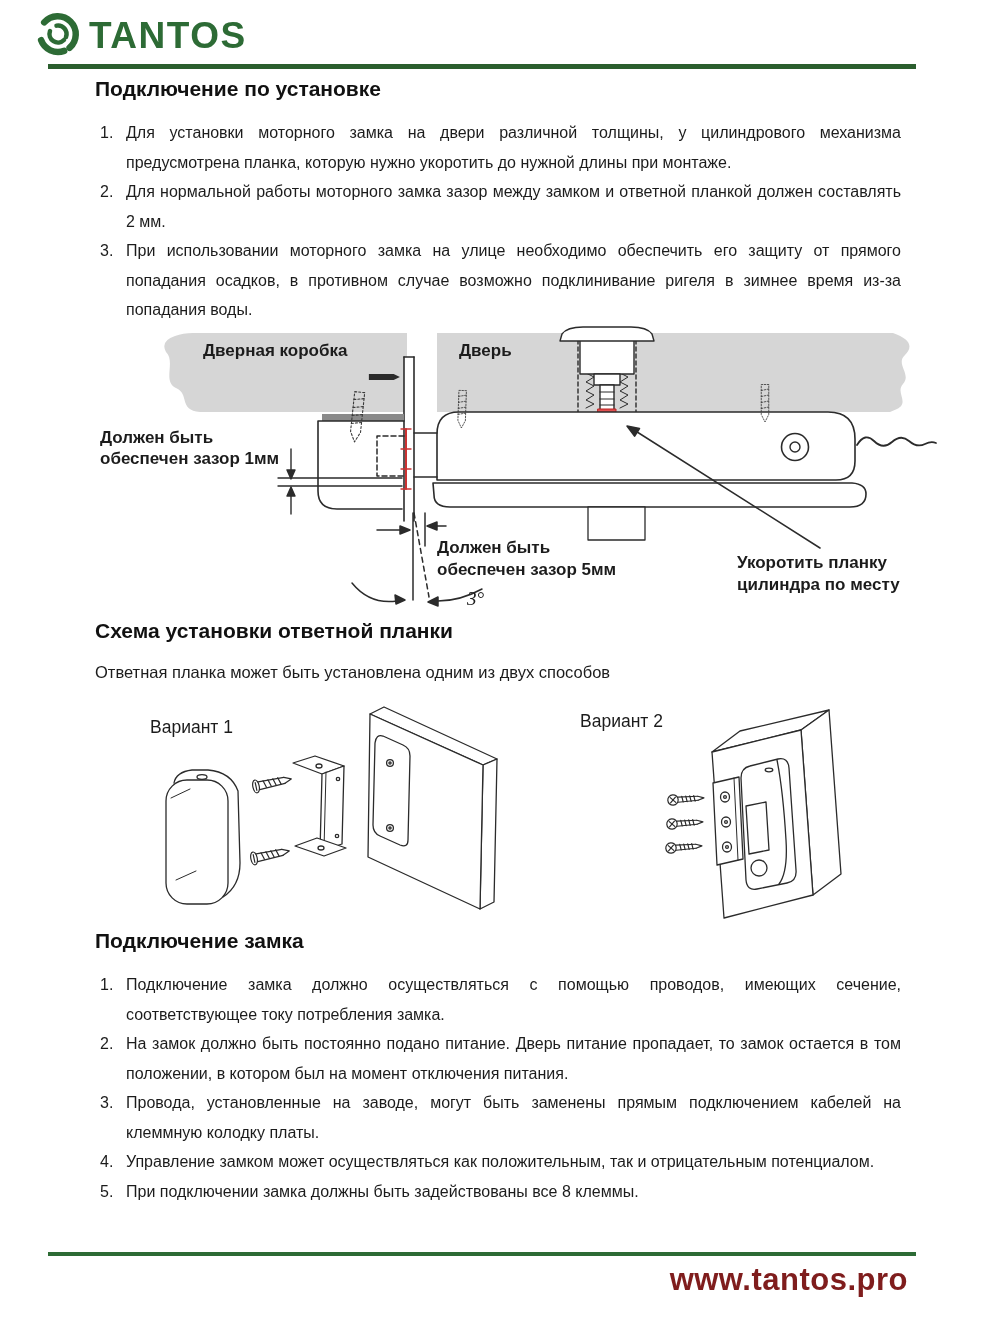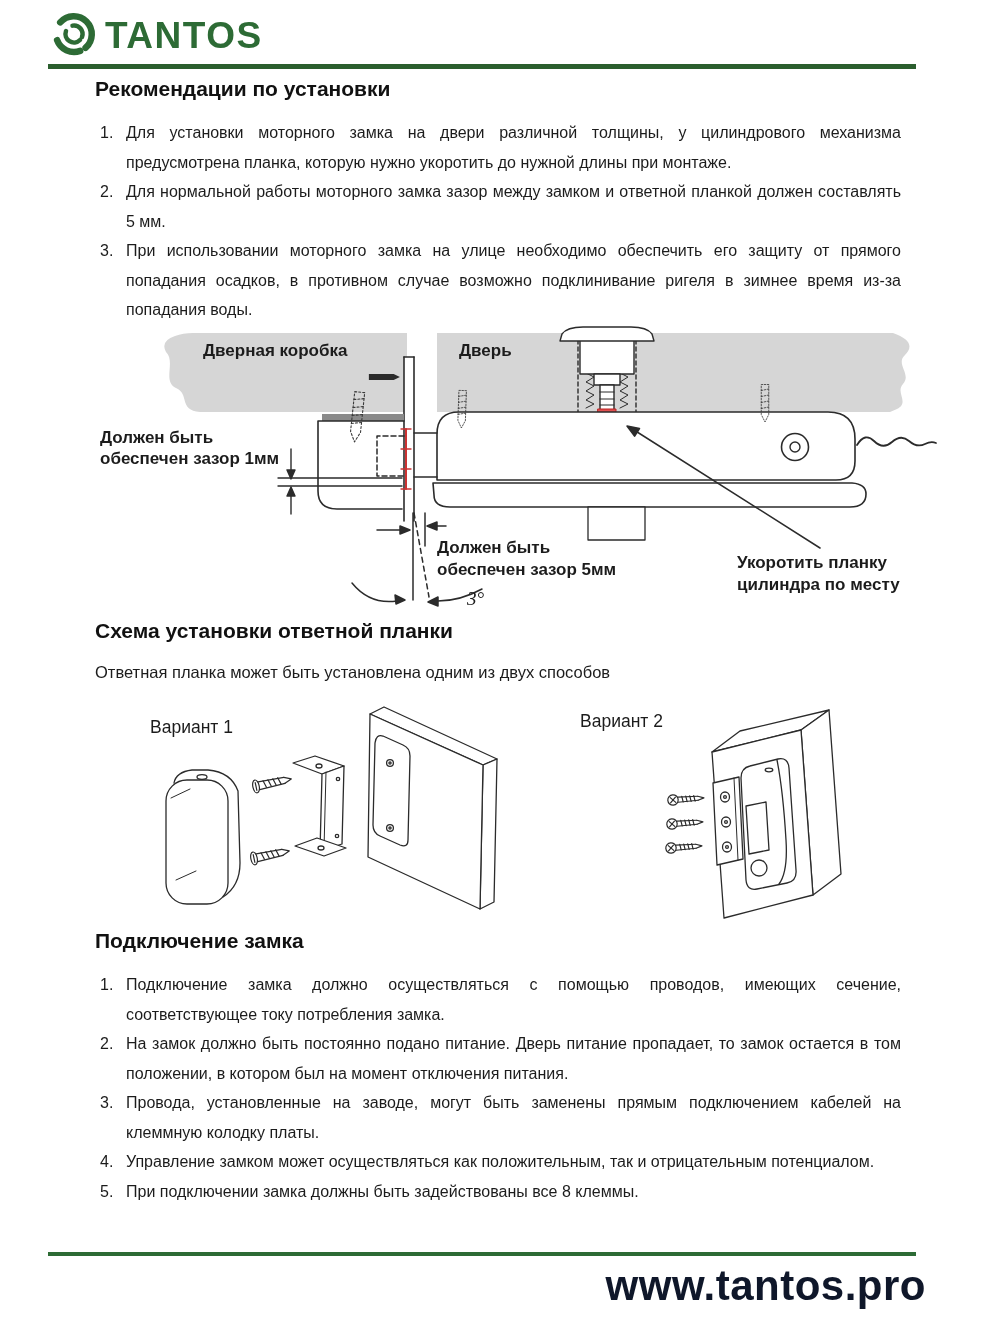--- a/index.html
+++ b/index.html
@@ -2,21 +2,21 @@
 <html><head>
 <meta charset="utf-8">
 <title></title>
 <style>
   html,body{margin:0;padding:0;background:#ffffff;}
   .page{
     position:relative;width:1000px;height:1333px;background:#ffffff;overflow:hidden;
     font-family:"Liberation Sans","DejaVu Sans",sans-serif;color:#1c1c1c;
   }
   
-  .logo{position:absolute;left:50px;top:10px;display:flex;align-items:center;gap:7px;}
+  .logo{position:absolute;left:34px;top:10px;display:flex;align-items:center;gap:7px;}
   .logo-text{font-size:37px;font-weight:bold;letter-spacing:1.5px;color:#2d6b35;line-height:48px;}
   .rule{position:absolute;left:48px;width:868px;background:#2b5e2e;}
   .rule.top{top:64px;height:5px;}
   .rule.bottom{top:1252px;height:4px;background:#2d6b35;}
   
   .section{position:absolute;left:95px;width:810px;}
   h2{margin:0 0 16px 0;font-size:21px;font-weight:bold;color:#111;line-height:26px;}
   ol.numlist{margin:4px;padding:0;counter-reset:item;}
   ol.numlist li{
     position:relative;list-style:none;padding-left:27px;margin:0;
@@ -27,21 +27,21 @@
   }
   .subtitle{font-size:16.5px;line-height:22px;margin-top:17px;}
   
   .diagram-svg{position:absolute;left:0;top:312px;width:1000px;height:300px;}
   .variants-svg{position:absolute;left:95px;top:700px;width:830px;height:245px;}
   svg text.dlabel{font-family:"Liberation Sans",sans-serif;font-size:17px;font-weight:bold;fill:#1c1c1c;}
   svg text.vlabel{font-family:"Liberation Sans",sans-serif;font-size:17.5px;fill:#1c1c1c;}
   svg text.angle{font-family:"Liberation Serif","DejaVu Serif",serif;font-style:italic;font-size:19px;fill:#1c1c1c;}
   
   .footer-url{
-    position:absolute;top:1262px;right:74px;font-size:42px;font-weight:bold;color:#0f172a;letter-spacing:0.5px;
+    position:absolute;top:1262px;right:92px;font-size:31px;font-weight:bold;color:#7f1d1d;letter-spacing:0.5px;
   }
 </style>
 </head>
 <body>
 
 <div class="page">
 
   <div class="logo">
     <span>
       <svg width="48" height="48" viewBox="0 0 48 48">
@@ -51,24 +51,24 @@
           <path d="M 22.5,15.6 A 8.5,8.5 0 0 1 32,26.9" stroke-width="4.5"></path>
           <path d="M 30,30 A 8.5,8.5 0 0 1 16,21.1" stroke-width="4.5"></path>
         </g>
       </svg>
     </span>
     <span class="logo-text">TANTOS</span>
   </div>
   <div class="rule top"></div>
 
   <div class="section" style="top:76px;">
-    <h2>Рекомендации по установки</h2>
+    <h2>Подключение по установке</h2>
     <ol class="numlist">
       <li>Для установки моторного замка на двери различной толщины, у цилиндрового механизма предусмотрена планка, которую нужно укоротить до нужной длины при монтаже.</li>
-      <li>Для нормальной работы моторного замка зазор между замком и ответной планкой должен составлять 5 мм.</li>
+      <li>Для нормальной работы моторного замка зазор между замком и ответной планкой должен составлять 2 мм.</li>
       <li>При использовании моторного замка на улице необходимо обеспечить его защиту от прямого попадания осадков, в противном случае возможно подклинивание ригеля в зимнее время из-за попадания воды.</li>
     </ol>
   </div>
 
 
   <svg class="diagram-svg" viewBox="0 312 1000 300">
     <defs>
       <g id="screw-v" fill="none" stroke="#3a3a3a" stroke-width="1.1" stroke-dasharray="2 2">
         <path d="M -5,-26 L 5,-26 L 5,14 L 0,24 L -5,14 Z"></path>
         <line x1="-5" y1="-18" x2="5" y2="-20"></line>

